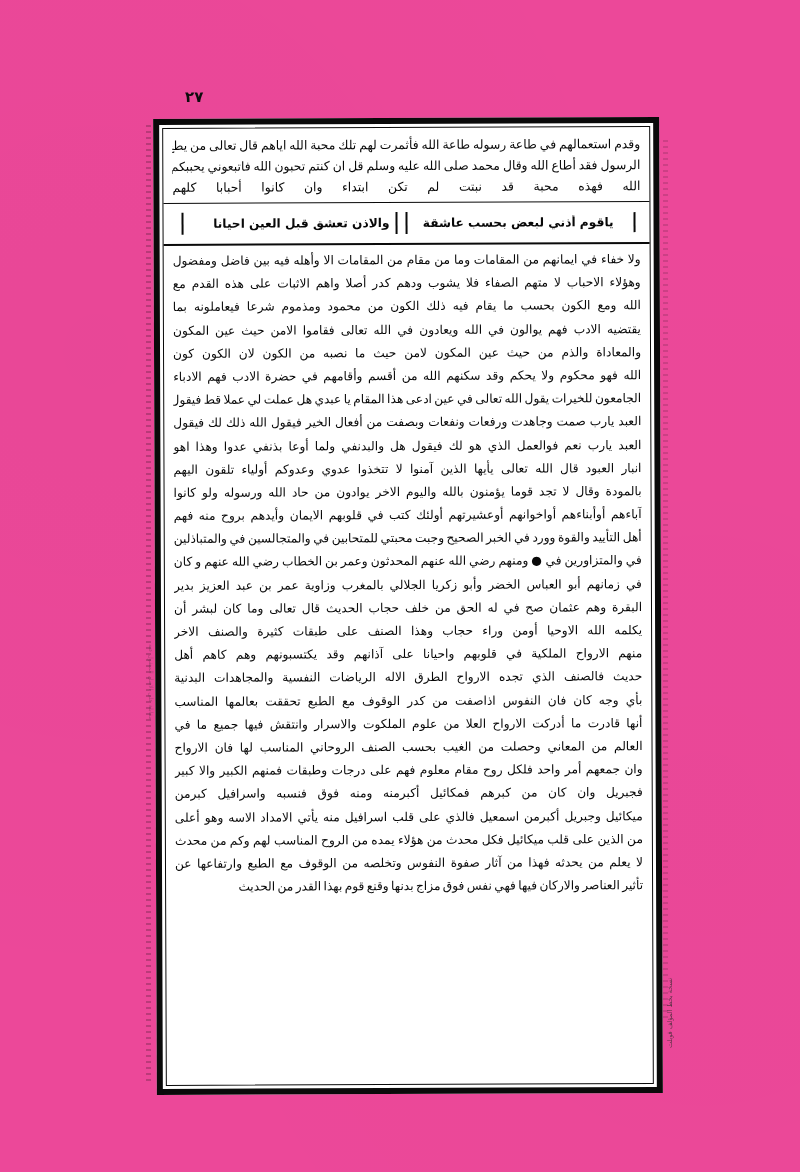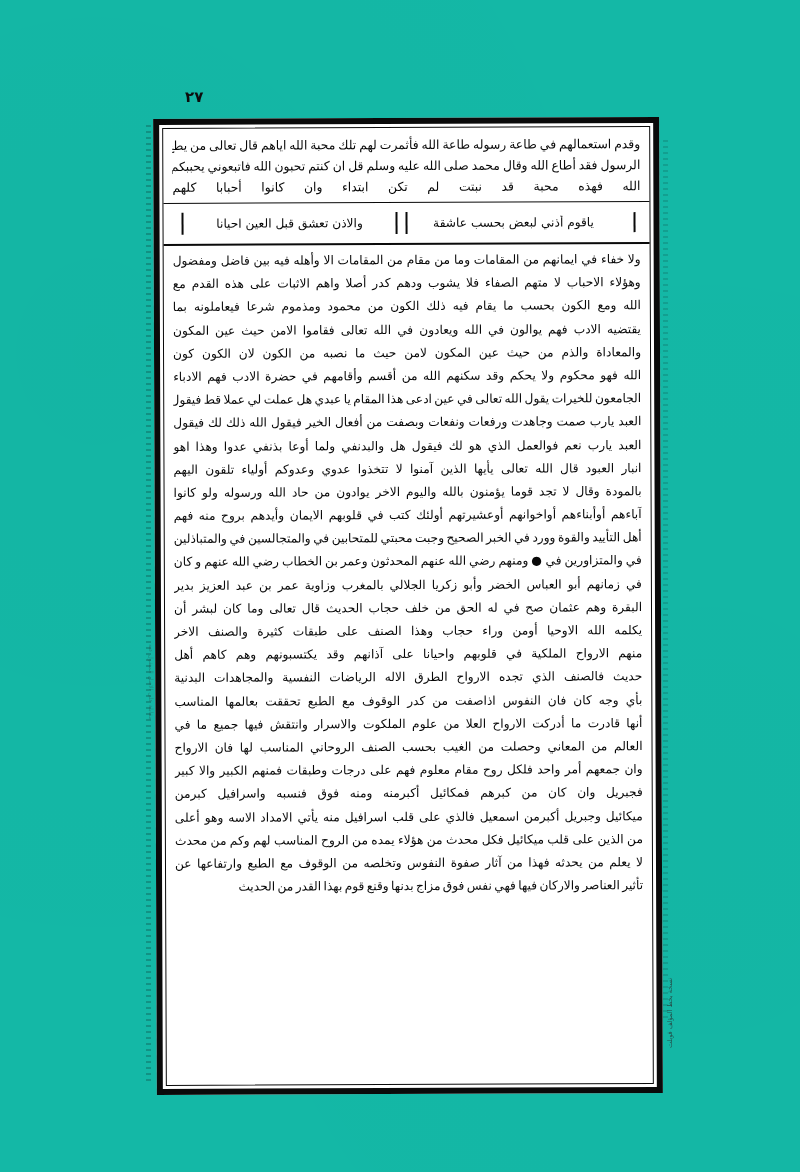--- a/index.html
+++ b/index.html
@@ -13,21 +13,21 @@
     font-family: "DejaVu Sans", sans-serif;
     overflow: hidden;
     position: relative;
   }
 
   
   .scan-page {
     position: absolute;
     left: 0; top: 0;
     width: 800px; height: 1172px;
-    background: #14b8a6;
+    background: #ec4899;
   }
   .scan-noise {
     position: absolute;
     inset: 0;
     background:
       radial-gradient(ellipse at 12% 30%, rgba(0,0,0,0.015), rgba(0,0,0,0) 60%),
       radial-gradient(ellipse at 88% 70%, rgba(0,0,0,0.012), rgba(0,0,0,0) 60%);
     pointer-events: none;
   }
 
@@ -97,28 +97,29 @@
     display: flex;
     flex-direction: row;
     align-items: center;
     height: 30px;
     box-sizing: content-box;
     direction: rtl;
   }
   .hemistich {
     flex: 1 1 50%;
     direction: rtl;
-    text-align: center;
+    text-align: right;
     font-family: "DejaVu Sans", sans-serif;
     font-size: 12.2px;
     color: #080808;
     white-space: nowrap;
     overflow: hidden;
     padding: 0 6px;
     letter-spacing: -0.1px;
+    font-weight: bold;
   }
   .verse-rule {
     width: 2px;
     height: 22px;
     background: #0a0a0a;
     flex: 0 0 auto;
   }
   .verse-rule.gap-l { margin-left: 4px; }
   .verse-rule.gap-r { margin-right: 4px; }
   .verse-edge {

